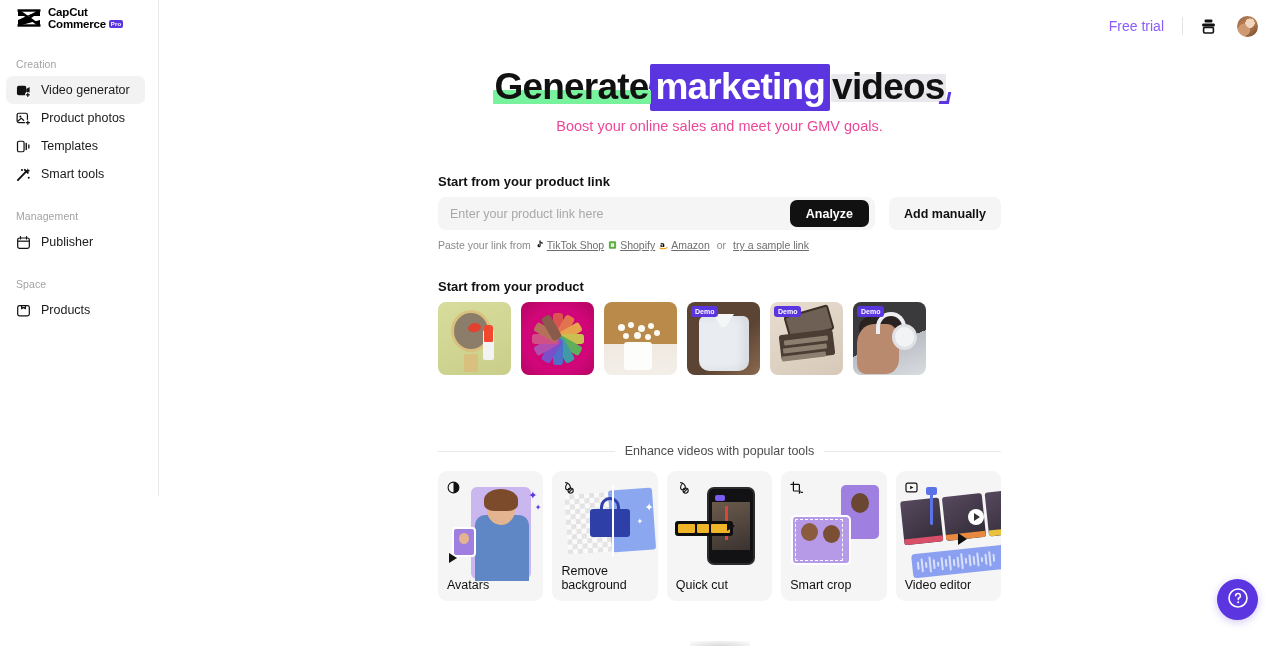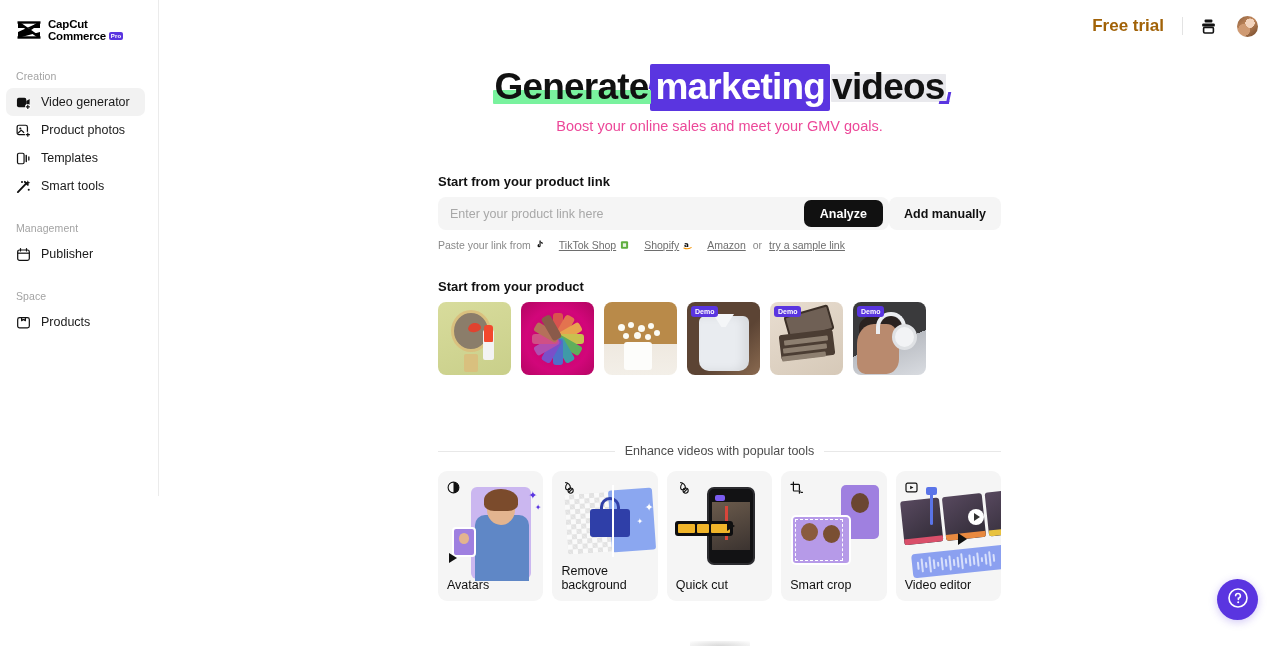--- a/index.html
+++ b/index.html
@@ -11,21 +11,20 @@
     overflow: hidden;
   }
   .app { position: relative; width: 1280px; height: 646px; display: flex; }
 
   
   .sidebar {
     width: 159px; height: 496px;
     background: #ffffff;
     border-right: 1px solid #ebebeb;
     flex: 0 0 159px;
-    padding-top: 12px;
   }
   .logo-row { display: flex; align-items: center; gap: 6px; padding: 6px 0 0 16px; }
   .logo-mark { width: 26px; height: 20px; flex: 0 0 26px; }
   .logo-text { display: flex; flex-direction: column; line-height: 1.05; }
   .logo-l1 { font-size: 11.5px; font-weight: bold; letter-spacing: -.2px; color: #000; }
   .logo-l2row { display: flex; align-items: center; gap: 3px; }
   .logo-l2 { font-size: 11.5px; font-weight: bold; letter-spacing: -.2px; color: #000; }
   .pro-badge {
     background: #5a35e0; color: #fff; font-size: 6px; font-weight: bold;
     padding: 1px 2px 0 2px; border-radius: 2px; line-height: 1.3;
@@ -48,21 +47,21 @@
   .nav-label { white-space: nowrap; }
 
   
   .main { position: relative; flex: 1; height: 646px; overflow: hidden; }
   .topbar {
     position: absolute; top: 0; left: 0; right: 0; height: 52px;
     display: flex; align-items: center; justify-content: flex-end;
     gap: 0; padding-right: 22px;
   }
   .free-trial {
-    color: #a16207; font-size: 17px; font-weight: bold; cursor: pointer;
+    color: #8b5cf6; font-size: 14px; font-weight: normal; cursor: pointer;
     padding-right: 18px;
   }
   .tb-div { width: 1px; height: 18px; background: #e3e3e3; margin-right: 17px; }
   .tb-icon { width: 17px; height: 17px; cursor: pointer; margin-right: 20px; }
   .avatar {
     width: 21px; height: 21px; border-radius: 50%; cursor: pointer;
     background:
       radial-gradient(circle at 62% 34%, #f3d4bd 0 24%, rgba(0,0,0,0) 25%),
       radial-gradient(circle at 34% 66%, #cf9a72 0 30%, rgba(0,0,0,0) 31%),
       linear-gradient(140deg, #8b5e3c 0%, #c48a5e 45%, #6d4426 100%);
@@ -99,21 +98,21 @@
     position: absolute; right: -4px; bottom: 1px; width: 10px; height: 12px;
     border-bottom: 3px solid #5a35e0; border-right: 3px solid #5a35e0;
     transform: skewX(-12deg); z-index: 3;
   }
   .subhead { margin-top: 13px; font-size: 14.5px; color: #ec4899; }
 
   
   .col { position: absolute; top: 174px; left: 279px; width: 563px; }
   .sec-title { font-size: 13px; font-weight: bold; color: #111; margin-bottom: 8px; }
 
-  .link-row { display: flex; gap: 0; align-items: stretch; }
+  .link-row { display: flex; gap: 14px; align-items: stretch; }
   .input-wrap {
     flex: 1; height: 33px; background: #f5f5f5; border-radius: 8px;
     display: flex; align-items: center; padding: 0 4px 0 0; position: relative;
   }
   .link-input {
     flex: 1; border: 0; outline: 0; background: transparent;
     font-family: "Liberation Sans", sans-serif; font-size: 12.5px;
     color: #1a1a1a; padding-left: 12px; height: 100%;
   }
   .link-input::placeholder { color: #a8a8a8; }
@@ -125,21 +124,21 @@
   }
   .manual-btn {
     background: #f5f5f5; color: #111; border: 0; border-radius: 8px;
     height: 33px; padding: 0 15px; font-size: 12.5px; font-weight: bold;
     font-family: "Liberation Sans", sans-serif; cursor: pointer; white-space: nowrap;
   }
   .paste-row {
     display: flex; align-items: center; gap: 4px; margin-top: 9px;
     font-size: 10.5px; color: #8a8a8a;
   }
-  .paste-src { display: inline-flex; align-items: center; gap: 15px; cursor: pointer; justify-content: center; }
+  .paste-src { display: inline-flex; align-items: center; gap: 3px; cursor: pointer; justify-content: center; }
   .paste-src .txt { text-decoration: underline; color: #6e6e6e; }
   .paste-or { margin: 0 3px; }
   .sample-link { text-decoration: underline; color: #6e6e6e; cursor: pointer; }
   .src-ico { width: 9px; height: 10px; display: block; }
 
   .prod-head { margin-top: 28px; }
   .thumbs { display: flex; gap: 10px; margin-top: 8px; }
   .thumb {
     width: 73px; height: 73px; border-radius: 8px; position: relative;
     overflow: hidden; cursor: pointer; flex: 0 0 73px;

